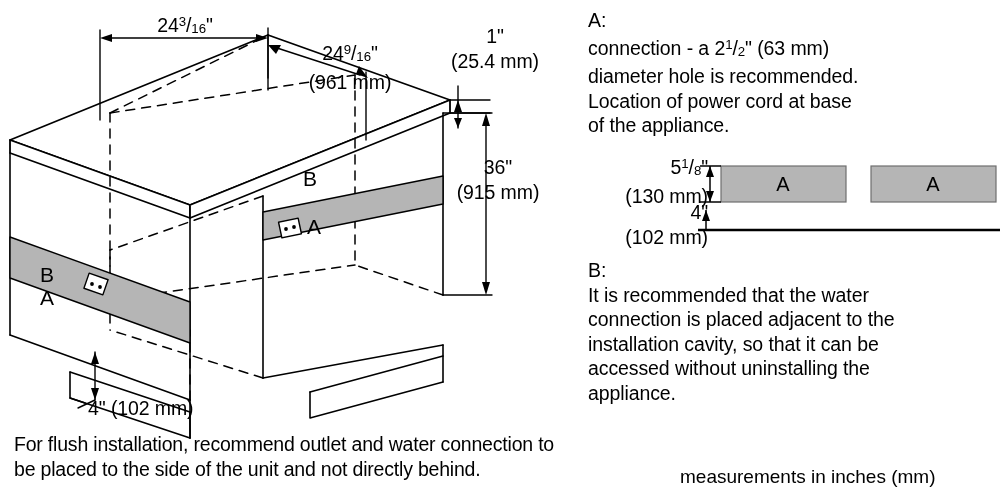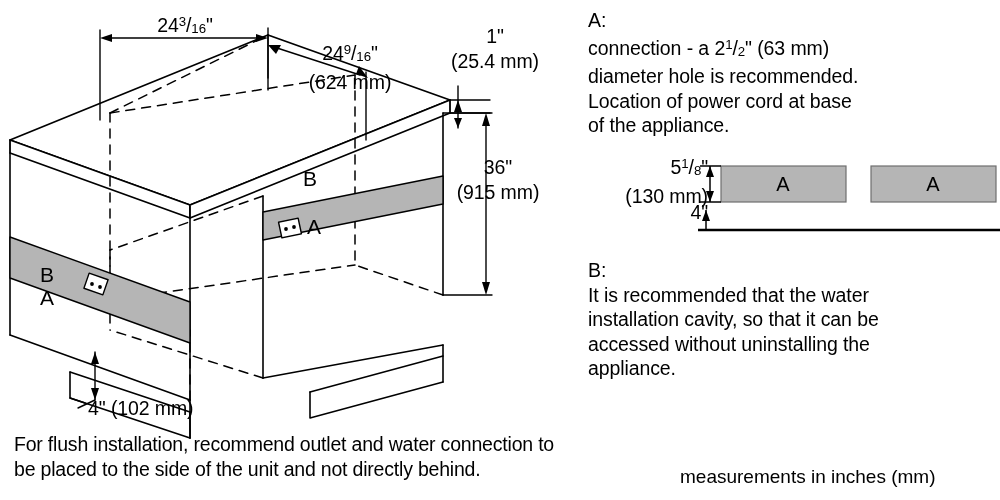--- a/index.html
+++ b/index.html
@@ -169,21 +169,21 @@
       <text x="303" y="186" font-family="Liberation Sans, sans-serif" font-size="21" fill="#000000">B</text>
       <text x="307" y="234" font-family="Liberation Sans, sans-serif" font-size="21" fill="#000000">A</text>
     </svg>
 
     <div class="para" style="left:115px; top:10px; text-align:center; width:140px;">
       <span class="lbl frac"><span>24</span><sup>3</sup>/<sub>16</sub>"</span>
     </div>
 
     <div class="para" style="left:280px; top:38px; text-align:center; width:140px;">
       <span class="lbl frac"><span>24</span><sup>9</sup>/<sub>16</sub>"</span>
-      <span class="lbl">(624 mm)</span>
+      <span class="lbl">(961 mm)</span>
     </div>
 
     <div class="para" style="left:430px; top:24px; text-align:center; width:130px;">
       <span class="lbl">1"</span>
       <span class="lbl">(25.4 mm)</span>
     </div>
 
     <div class="para" style="left:433px; top:155px; text-align:center; width:130px;">
       <span class="lbl">36"</span>
       <span class="lbl">(915 mm)</span>
@@ -227,26 +227,28 @@
         </g>
       </svg>
 
       <div class="para" style="left:10px; top:152px; width:118px; text-align:right;">
         <span class="lbl frac"><span>5</span><sup>1</sup>/<sub>8</sub>"</span>
         <span class="lbl">(130 mm)</span>
       </div>
 
       <div class="para" style="left:10px; top:200px; width:118px; text-align:right;">
         <span class="lbl">4"</span>
+        <span class="lbl">(102 mm)</span>
       </div>
     </div>
 
     <div class="para" style="left:8px; top:258px; width:400px;">
       <span class="lbl">B:</span>
       <span class="lbl">It is recommended that the water</span>
+      <span class="lbl">connection is placed adjacent to the</span>
       <span class="lbl">installation cavity, so that it can be</span>
       <span class="lbl">accessed without uninstalling the</span>
       <span class="lbl">appliance.</span>
     </div>
 
     <div class="meas-note">measurements in inches (mm)</div>
   </div>
 
 </div>
 

